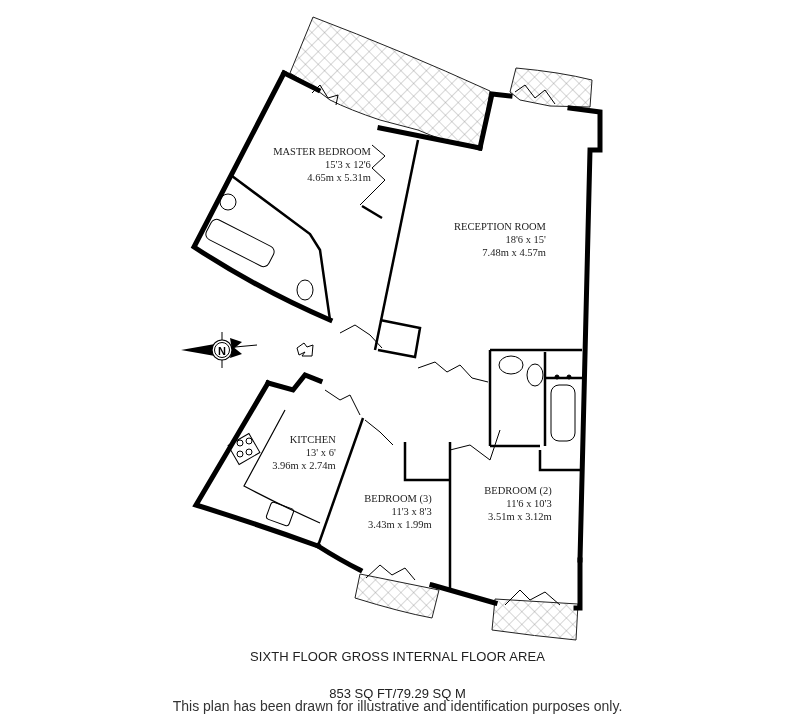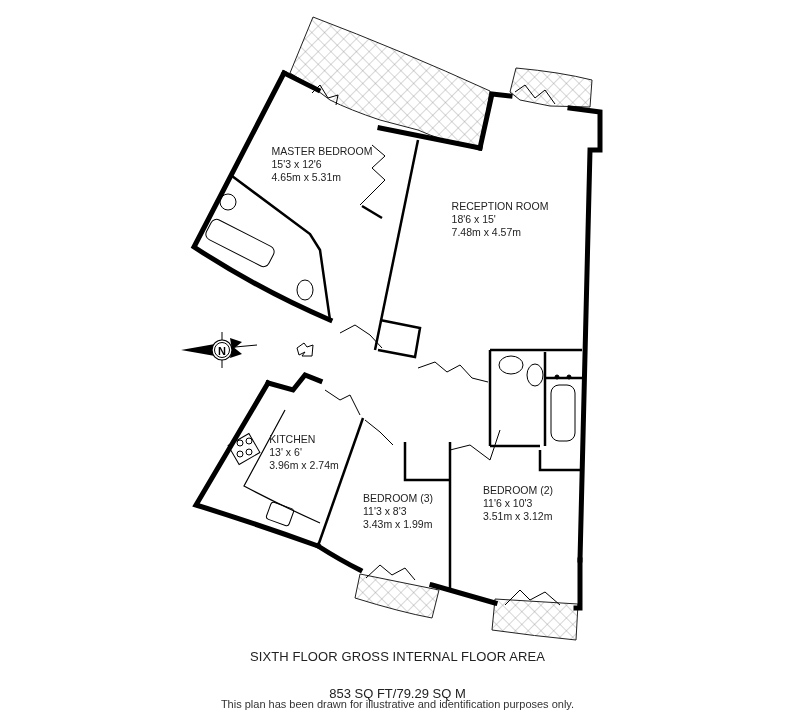--- a/index.html
+++ b/index.html
@@ -1,23 +1,23 @@
 <!DOCTYPE html>
 <html><head>
 <meta charset="utf-8">
 <style>
   html, body { margin: 0; padding: 0; background: #ffffff; }
   body { width: 795px; height: 721px; position: relative; overflow: hidden; font-family: "Liberation Sans", sans-serif; color: #222; }
   #plan { position: absolute; left: 0; top: 0; width: 795px; height: 721px; }
-  .room-label { position: absolute; text-align: left; font-family: Liberation Sans, sans-serif; font-size: 10.5px; line-height: 13px; color: #222; transform: translateX(-50%); white-space: nowrap; }
+  .room-label { position: absolute; text-align: right; font-family: Liberation Serif, serif; font-size: 10.5px; line-height: 13px; color: #222; transform: translateX(-50%); white-space: nowrap; }
   .room-label .name { font-size: 10.5px; }
   .footer { position: absolute; left: 0; width: 795px; text-align: center; font-family: "Liberation Sans", sans-serif; color: #222; }
   .footer.title { top: 649px; font-size: 13px; letter-spacing: 0.1px; }
   .footer.area { top: 686px; font-size: 13px; }
-  .footer.note { top: 698px; font-size: 11px; color: #333; }
+  .footer.note { top: 698px; font-size: 14px; color: #333; }
 </style>
 </head>
 <body>
 
 <svg id="plan" viewBox="0 0 795 721" xmlns="http://www.w3.org/2000/svg">
   <defs>
     <pattern id="hatch" patternUnits="userSpaceOnUse" width="9" height="9" patternTransform="rotate(45)">
       <line x1="0" y1="0" x2="0" y2="9" stroke="#8c8c8c" stroke-width="0.7"></line>
       <line x1="0" y1="0" x2="9" y2="0" stroke="#8c8c8c" stroke-width="0.7"></line>
     </pattern>
@@ -141,21 +141,21 @@
     <path d="M297,348 L304,343 L307,347 L313,345 L312,356 L302,356 L305,352 L299,355 Z" fill="#fff" stroke="#000" stroke-width="1"></path>
   </g>
 </svg>
 
 <div class="room-label" style="left:322px; top:145px;">
   <div class="name">MASTER BEDROOM</div>
   <div>15'3 x 12'6</div>
   <div>4.65m x 5.31m</div>
 </div>
 
-<div class="room-label" style="left:500px; top:200px;">
+<div class="room-label" style="left:500px; top:220px;">
   <div class="name">RECEPTION ROOM</div>
   <div>18'6 x 15'</div>
   <div>7.48m x 4.57m</div>
 </div>
 
 <div class="room-label" style="left:304px; top:433px;">
   <div class="name">KITCHEN</div>
   <div>13' x 6'</div>
   <div>3.96m x 2.74m</div>
 </div>

